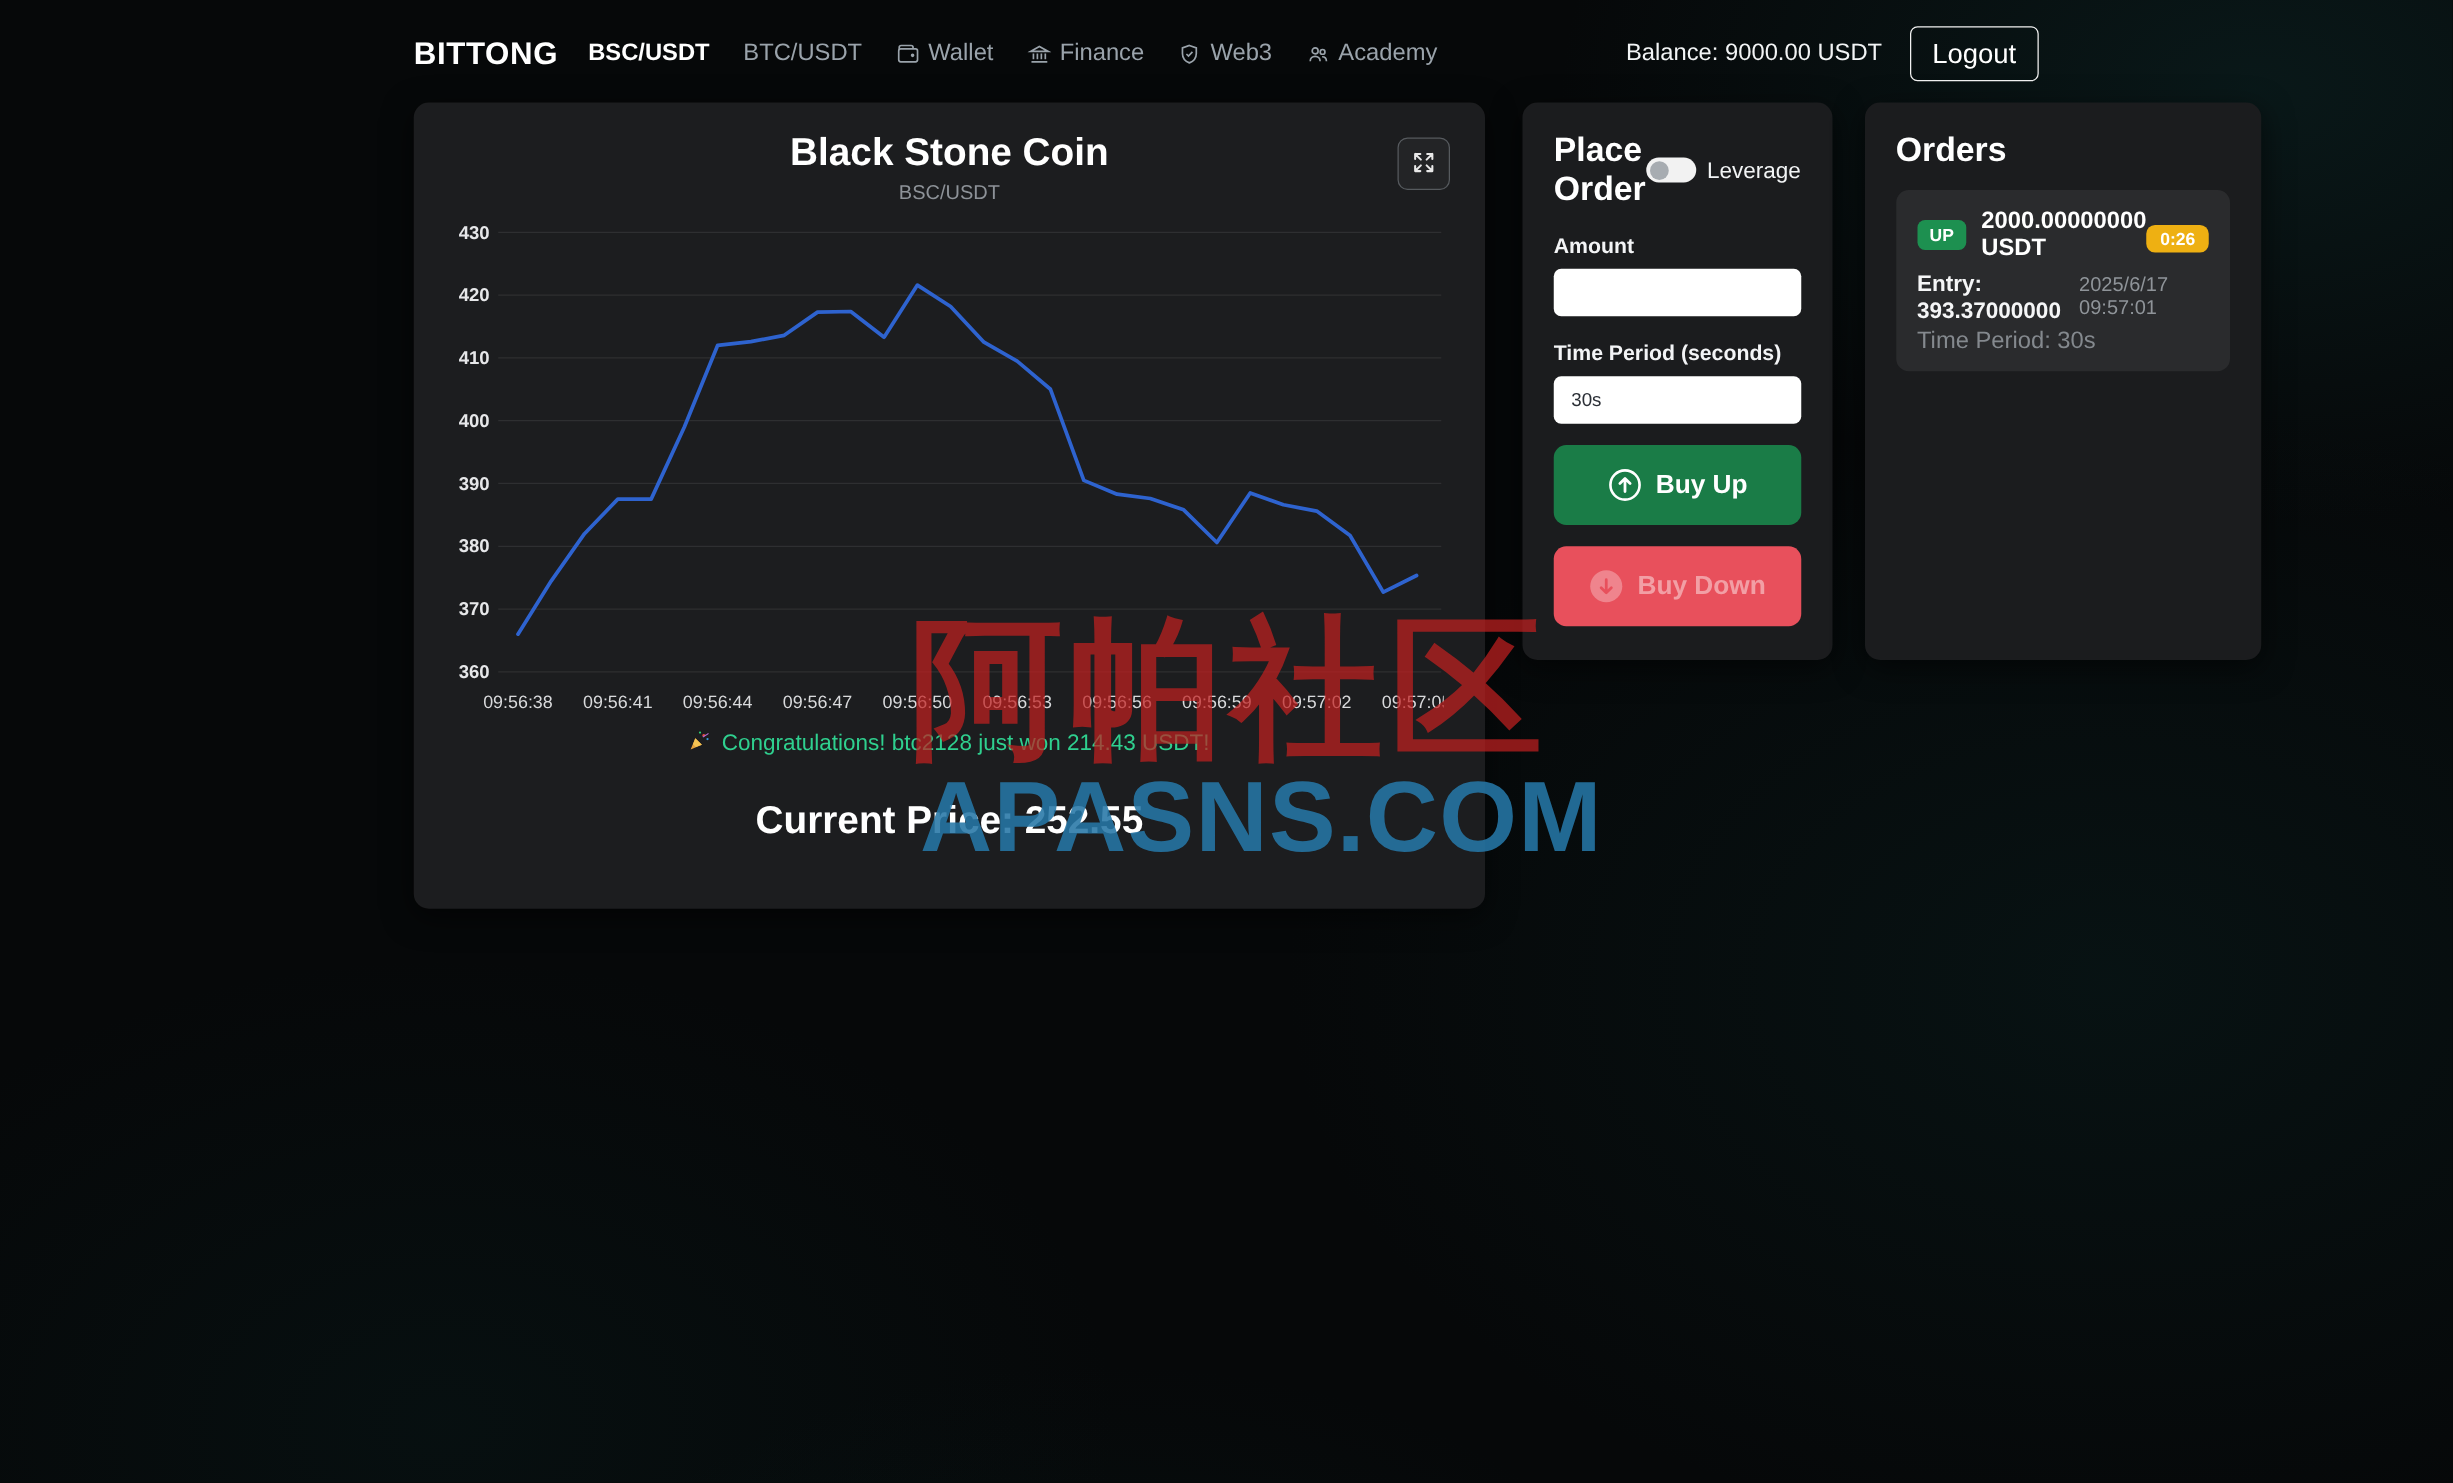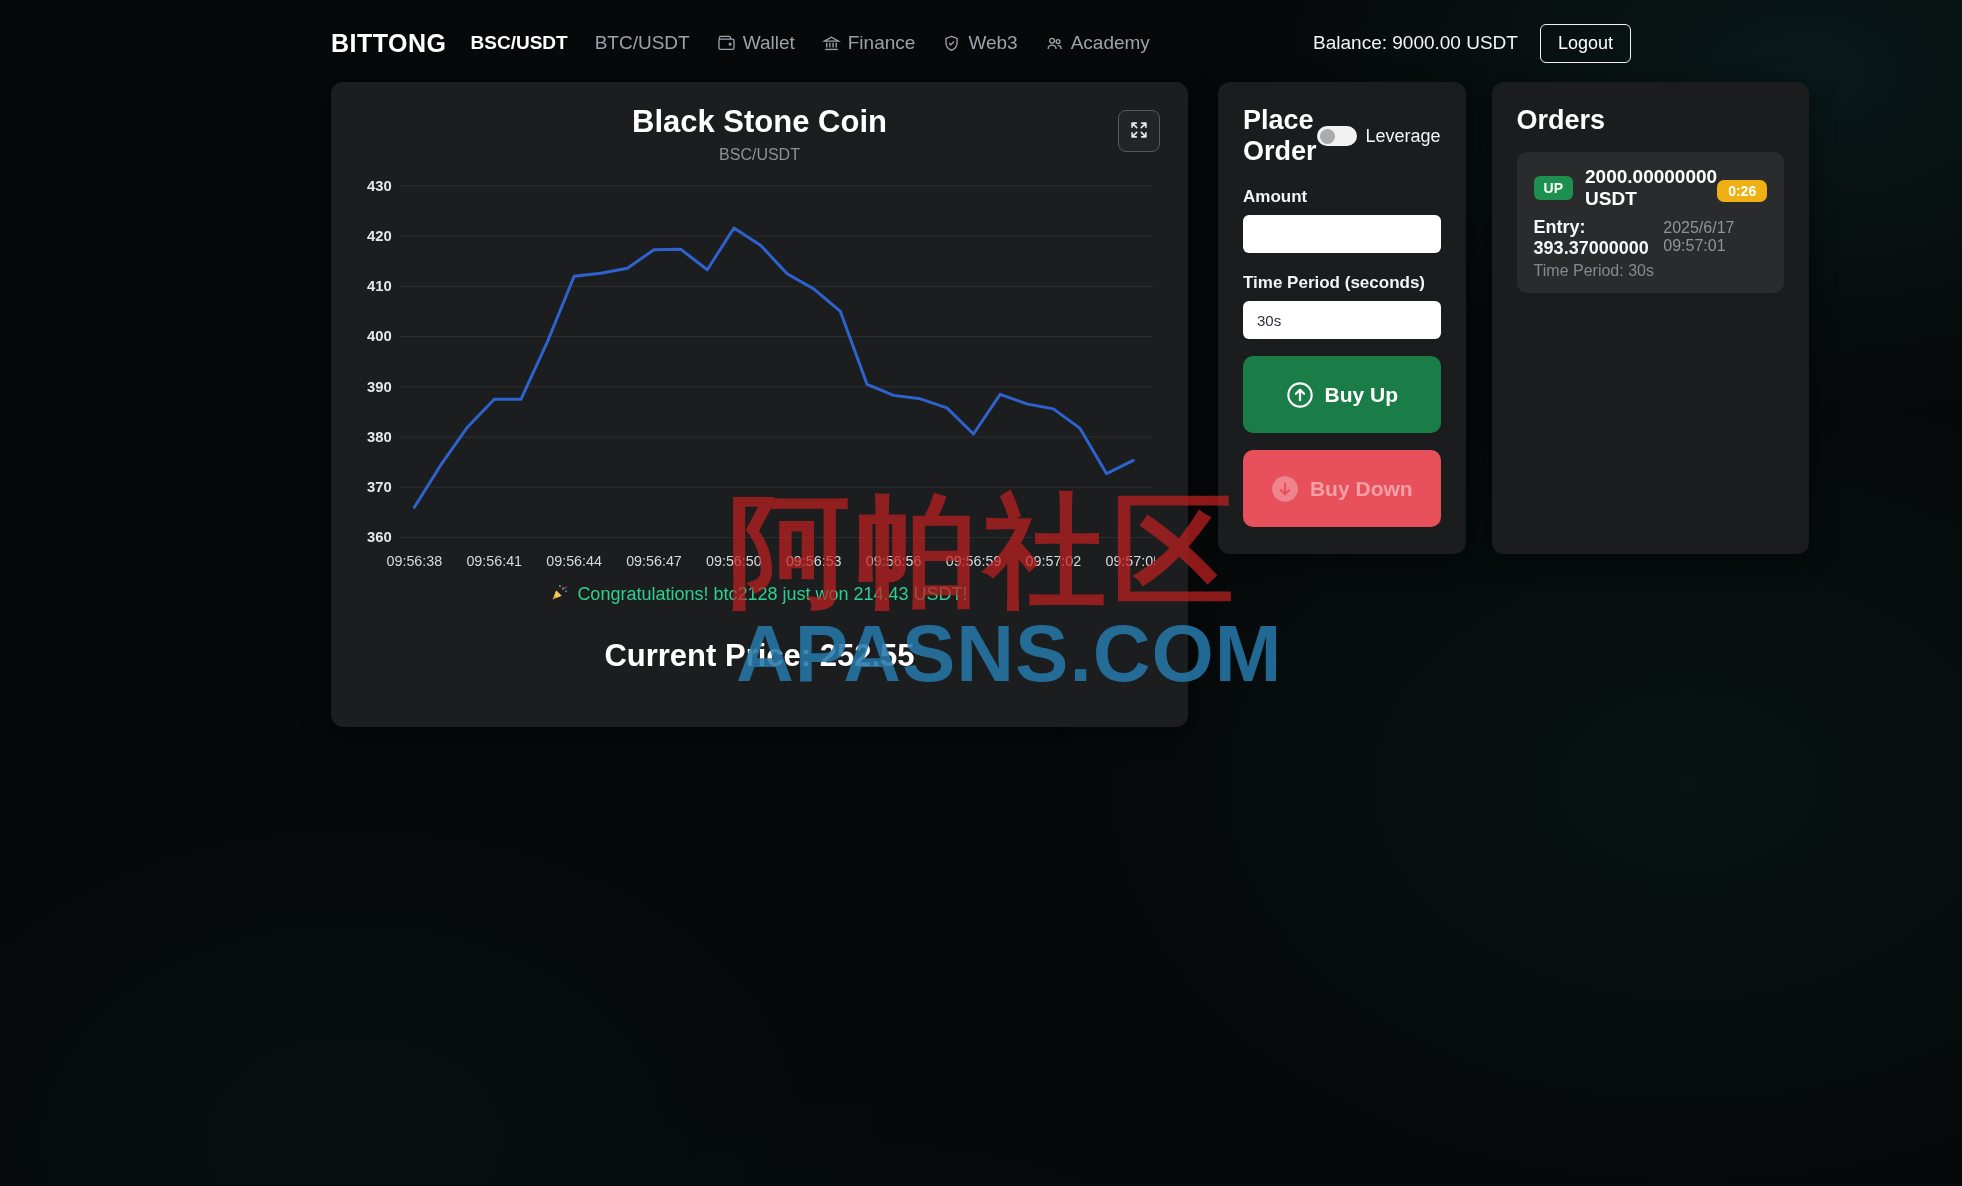--- a/index.html
+++ b/index.html
@@ -29,21 +29,21 @@
   .nav-link {
     display:flex; align-items:center; gap:7px;
     font-size:19px; color:#9aa3ab; text-decoration:none; cursor:pointer; white-space:nowrap;
   }
   .nav-link.active { color:#ffffff; font-weight:600; }
   .nav-link .nicon { display:flex; align-items:center; }
   .spacer { flex:1; }
   .balance { font-size:19px; color:#f2f4f5; margin-right:22px; }
   .logout {
     background:transparent; border:1.5px solid #f2f2f2; border-radius:6px;
-    color:#fff; font-size:18px; font-family:inherit; padding:8px 17px; cursor:pointer;
+    color:#fff; font-size:22px; font-family:inherit; padding:8px 17px; cursor:pointer;
   }
 
   
   main { display:flex; gap:30px; margin-top:16px; align-items:flex-start; }
 
   .chart-card {
     position:relative; width:857px; min-height:645px;
     background:#1c1d1f; border-radius:12px;
     box-shadow:0 6px 24px rgba(0,0,0,0.55);
     padding:22px 32px 30px 32px;
@@ -89,21 +89,21 @@
   .text-input {
     width:100%; height:38px; border:none; border-radius:6px; background:#ffffff;
     font-family:inherit; font-size:16px; color:#1f2937; padding:0 12px; outline:none;
   }
   .select-box {
     width:100%; height:38px; border-radius:6px; background:#ffffff;
     font-size:15px; color:#2b2f36; display:flex; align-items:center; padding:0 14px;
     cursor:pointer;
   }
   .buy-btn {
-    width:100%; height:77px; border:none; border-radius:10px; margin-top:17px;
+    width:100%; height:64px; border:none; border-radius:10px; margin-top:17px;
     display:flex; align-items:center; justify-content:center; gap:11px;
     font-family:inherit; font-size:21px; font-weight:700; cursor:pointer;
   }
   .buy-up { background:#1a7c47; color:#ffffff; }
   .buy-down { background:#e8505c; color:rgba(255,255,255,0.45); }
 
   
   .order-item {
     margin-top:16px; background:#2a2b2d; border-radius:10px; padding:14px 17px 13px 17px;
   }
@@ -114,21 +114,21 @@
     border-radius:6px; padding:4px 10px;
   }
   .order-amount { font-size:19px; font-weight:700; color:#fff; }
   .countdown-badge {
     background:#eeb012; color:#ffffff; font-size:14px; font-weight:700;
     border-radius:7px; padding:3px 11px; margin-top:6px;
   }
   .order-mid { display:flex; align-items:baseline; justify-content:space-between; margin-top:7px; }
   .order-entry { font-size:18px; font-weight:700; color:#f5f6f7; }
   .order-time { font-size:16px; color:#8f9499; }
-  .order-period { font-size:16px; color:#84898e; margin-top:3px; }
+  .order-period { font-size:19px; color:#84898e; margin-top:3px; }
 
   
   .watermark { position:absolute; left:0; top:0; width:100%; height:100%; pointer-events:none; z-index:50; }
   .wm-cn {
     position:absolute; left:728px; top:478px;
     font-size:122px; font-weight:700; letter-spacing:6px; line-height:1.2;
     color:rgba(192,32,32,0.72);
     text-align:center;
   }
   .wm-en {

